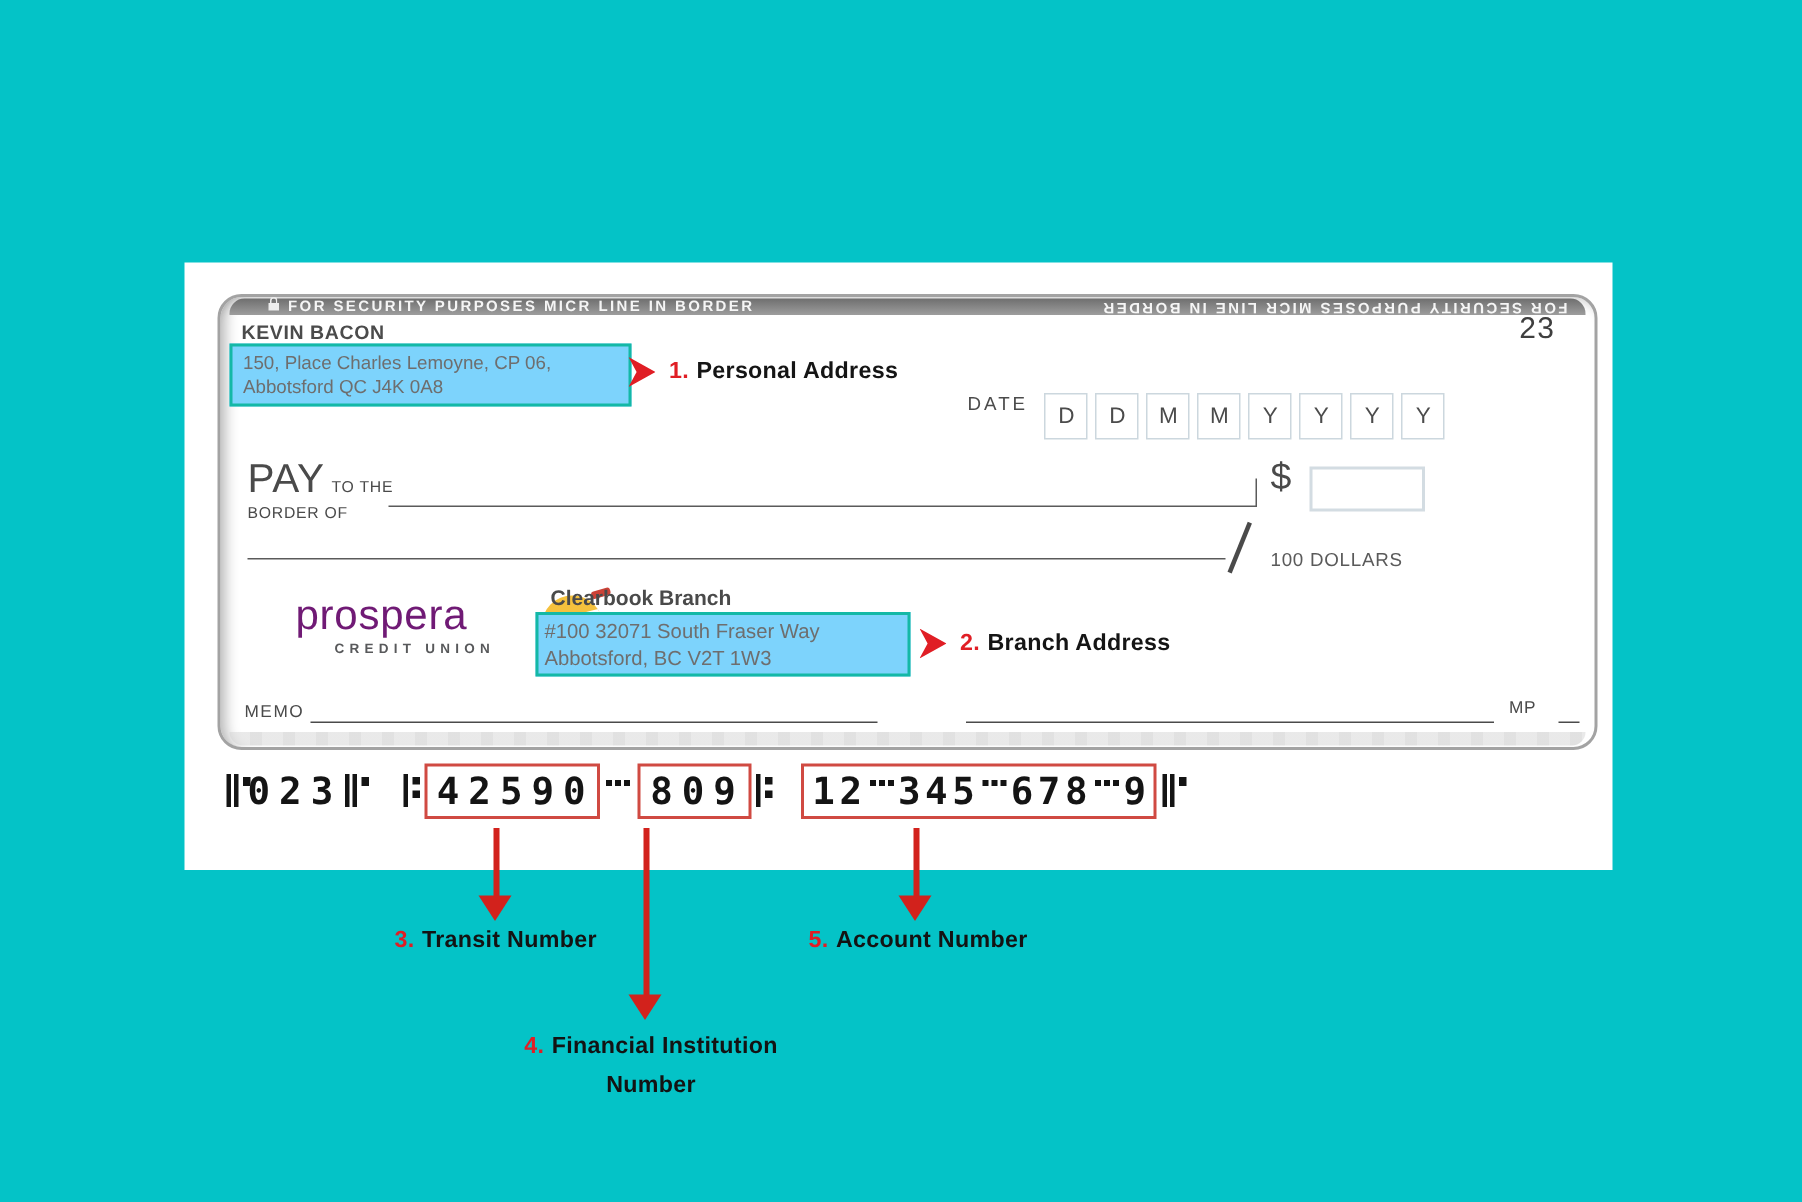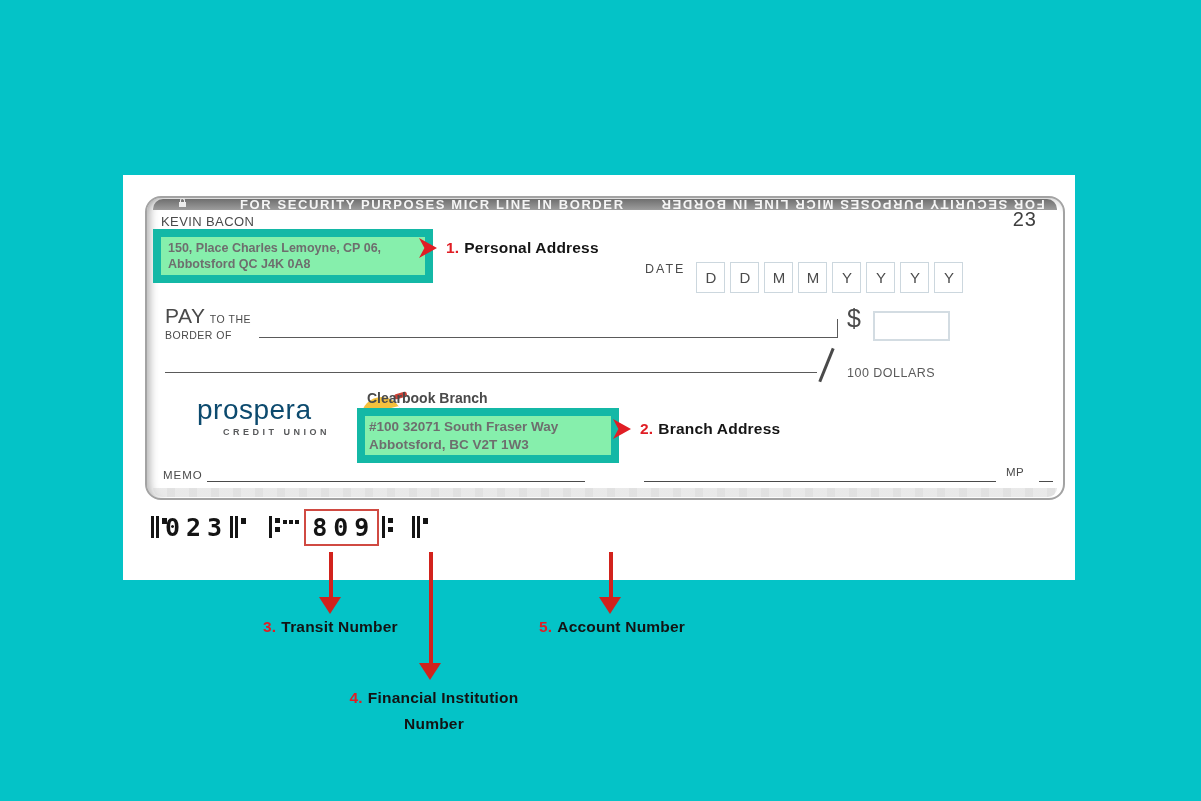--- a/index.html
+++ b/index.html
@@ -16,62 +16,62 @@
     position:absolute;left:22px;top:21px;width:916px;height:300px;
     background:#fff;border:2px solid #a3a3a3;border-radius:16px;
     box-shadow:inset 10px 0 9px -7px rgba(0,0,0,.30), inset 0 9px 7px -7px rgba(0,0,0,.18);
   }
   .sec-bar{
     position:absolute;top:1px;left:6px;right:6px;height:11px;
     background:linear-gradient(180deg,#6f6f6f,#9d9d9d);
     border-radius:10px 10px 0 0;
     display:flex;align-items:center;
   }
-  .sec-text{color:rgba(255,255,255,.92);font-size:13px;font-weight:bold;letter-spacing:1.6px;white-space:nowrap;margin-left:48px;}
+  .sec-text{color:rgba(255,255,255,.92);font-size:10px;font-weight:bold;letter-spacing:1.6px;white-space:nowrap;}
   .sec-left{margin-left:26px;display:flex;align-items:center;gap:6px;}
   .sec-right{margin-left:auto;margin-right:12px;transform:rotate(180deg);}
   .lock-icon{width:7px;height:5px;background:#ededed;position:relative;display:inline-block;}
   .lock-icon::before{content:"";position:absolute;top:-4px;left:1px;width:3px;height:4px;border:1px solid #ededed;border-bottom:none;border-radius:3px 3px 0 0;}
   .sec-bar-bottom{
     position:absolute;left:6px;right:6px;bottom:1px;height:9px;opacity:.45;
     background:repeating-linear-gradient(90deg,#cfcfcf 0 14px,#bdbdbd 14px 22px);
     border-radius:0 0 10px 10px;
   }
 
-  .payor-name{position:absolute;left:14px;top:16px;font-size:13px;font-weight:normal;color:#4b4b4b;letter-spacing:.4px;}
-  .red-box{border:8px solid #14b8a6;color:#6e6e6e;background:#86efac;font-weight:bold;}
+  .payor-name{position:absolute;left:14px;top:16px;font-size:13px;font-weight:bold;color:#4b4b4b;letter-spacing:.4px;}
+  .red-box{border:2px solid #14b8a6;color:#6e6e6e;background:#7dd3fc;}
   .payor-address{position:absolute;left:6px;top:31px;width:250px;padding:3px 7px;font-size:12.5px;line-height:16px;}
   .cheque-number{position:absolute;right:26px;top:10px;font-size:20px;color:#3f3f3f;letter-spacing:1px;}
 
   
   .anno-row{position:absolute;display:flex;align-items:center;gap:9px;}
   .arrow-right{width:18px;height:20px;background:#e01e25;clip-path:polygon(0 0,100% 50%,0 100%,30% 50%);flex:0 0 auto;}
   .anno-text{font-size:15.5px;font-weight:600;color:#151515;letter-spacing:.2px;}
   .anno-num{color:#e01e25;margin-right:5px;}
 
   
   .date-row{position:absolute;left:498px;top:64px;display:flex;align-items:flex-start;}
   .date-label{font-size:12.5px;letter-spacing:2px;color:#4b4b4b;margin-right:6px;}
   .date-box{width:27px;height:29px;border:1px solid #ccd7de;margin-left:5px;display:flex;align-items:center;justify-content:center;font-size:15px;color:#4b4b4b;background:#fff;}
 
   
   .pay-block{position:absolute;left:18px;top:106px;color:#4a4a4a;}
-  .pay-big{font-size:21px;letter-spacing:.5px;}
+  .pay-big{font-size:27px;letter-spacing:.5px;}
   .pay-small{font-size:10.5px;letter-spacing:.5px;}
   .order-of{font-size:10.5px;letter-spacing:.5px;margin-top:1px;}
   .pay-line{position:absolute;left:112px;top:121px;width:578px;height:18px;border-bottom:1.5px solid #5a5a5a;border-right:1.5px solid #5a5a5a;}
   .dollar-sign{position:absolute;left:700px;top:106px;font-size:25px;color:#4a4a4a;}
   .amount-box{position:absolute;left:726px;top:113px;width:73px;height:26px;border:2px solid #d3dce2;background:#fff;}
   .amount-line2{position:absolute;left:18px;top:156px;width:652px;height:18px;border-bottom:1.5px solid #5a5a5a;}
   .slash{position:absolute;left:678px;top:149px;width:2.5px;height:36px;background:#4a4a4a;transform:rotate(22deg);}
   .per-hundred{position:absolute;left:700px;top:168px;font-size:12.5px;color:#5a5a5a;letter-spacing:.5px;}
 
   
   .bank-logo{position:absolute;left:50px;top:198px;width:220px;height:52px;}
-  .bank-name{font-size:28px;color:#0c4a6e;letter-spacing:.5px;line-height:28px;}
+  .bank-name{font-size:28px;color:#701a75;letter-spacing:.5px;line-height:28px;}
   .bank-sub{font-size:9px;letter-spacing:3.5px;color:#58595b;font-weight:bold;margin-top:3px;margin-left:26px;}
   .swoosh{position:absolute;left:164px;top:1px;width:41px;height:41px;border-radius:50%;background:#f5c13d;overflow:hidden;}
   .swoosh::before{content:"";position:absolute;left:-6px;top:13px;width:56px;height:4px;background:#fff;transform:rotate(-14deg);border-radius:2px;}
   .swoosh::after{content:"";position:absolute;left:-4px;top:24px;width:56px;height:3.5px;background:#fff;transform:rotate(-10deg);border-radius:2px;}
   .swoosh-dash{position:absolute;left:197px;top:-3px;width:13px;height:4.5px;background:#cc4237;border-radius:2px;transform:rotate(-16deg);}
 
   .branch-name{position:absolute;left:220px;top:192px;font-size:14px;font-weight:bold;color:#4a4a4a;}
   .branch-address{position:absolute;left:210px;top:210px;width:238px;padding:2px 4px;font-size:13.5px;line-height:17.5px;}
 
   
@@ -191,26 +191,38 @@
 
     <div class="sec-bar-bottom"></div>
   </div>
 
   <div class="micr-row">
     <span class="micr-sym sym-onus"></span>
     <span class="micr-digits">023</span>
     <span class="micr-sym sym-onus"></span>
     <span class="micr-gap-a"></span>
     <span class="micr-sym sym-transit"></span>
+    <span class="micr-box">
+      <span class="micr-digits">42590</span>
+    </span>
     <span class="micr-sym sym-dash"></span>
     <span class="micr-box">
       <span class="micr-digits">809</span>
     </span>
     <span class="micr-sym sym-transit"></span>
     <span class="micr-gap-b"></span>
+    <span class="micr-box account">
+      <span class="micr-digits">12</span>
+      <span class="micr-sym sym-dash"></span>
+      <span class="micr-digits">345</span>
+      <span class="micr-sym sym-dash"></span>
+      <span class="micr-digits">678</span>
+      <span class="micr-sym sym-dash"></span>
+      <span class="micr-digits">9</span>
+    </span>
     <span class="micr-sym sym-onus"></span>
   </div>
 </div>
 
 <div class="v-arrow" style="left:329px;top:552px;height:48px;"></div>
 <div class="arrow-head" style="left:319px;top:597px;"></div>
 <div class="bottom-label" style="left:263px;top:618px;">
   <span class="anno-num">3.</span><span>Transit Number</span>
 </div>
 

